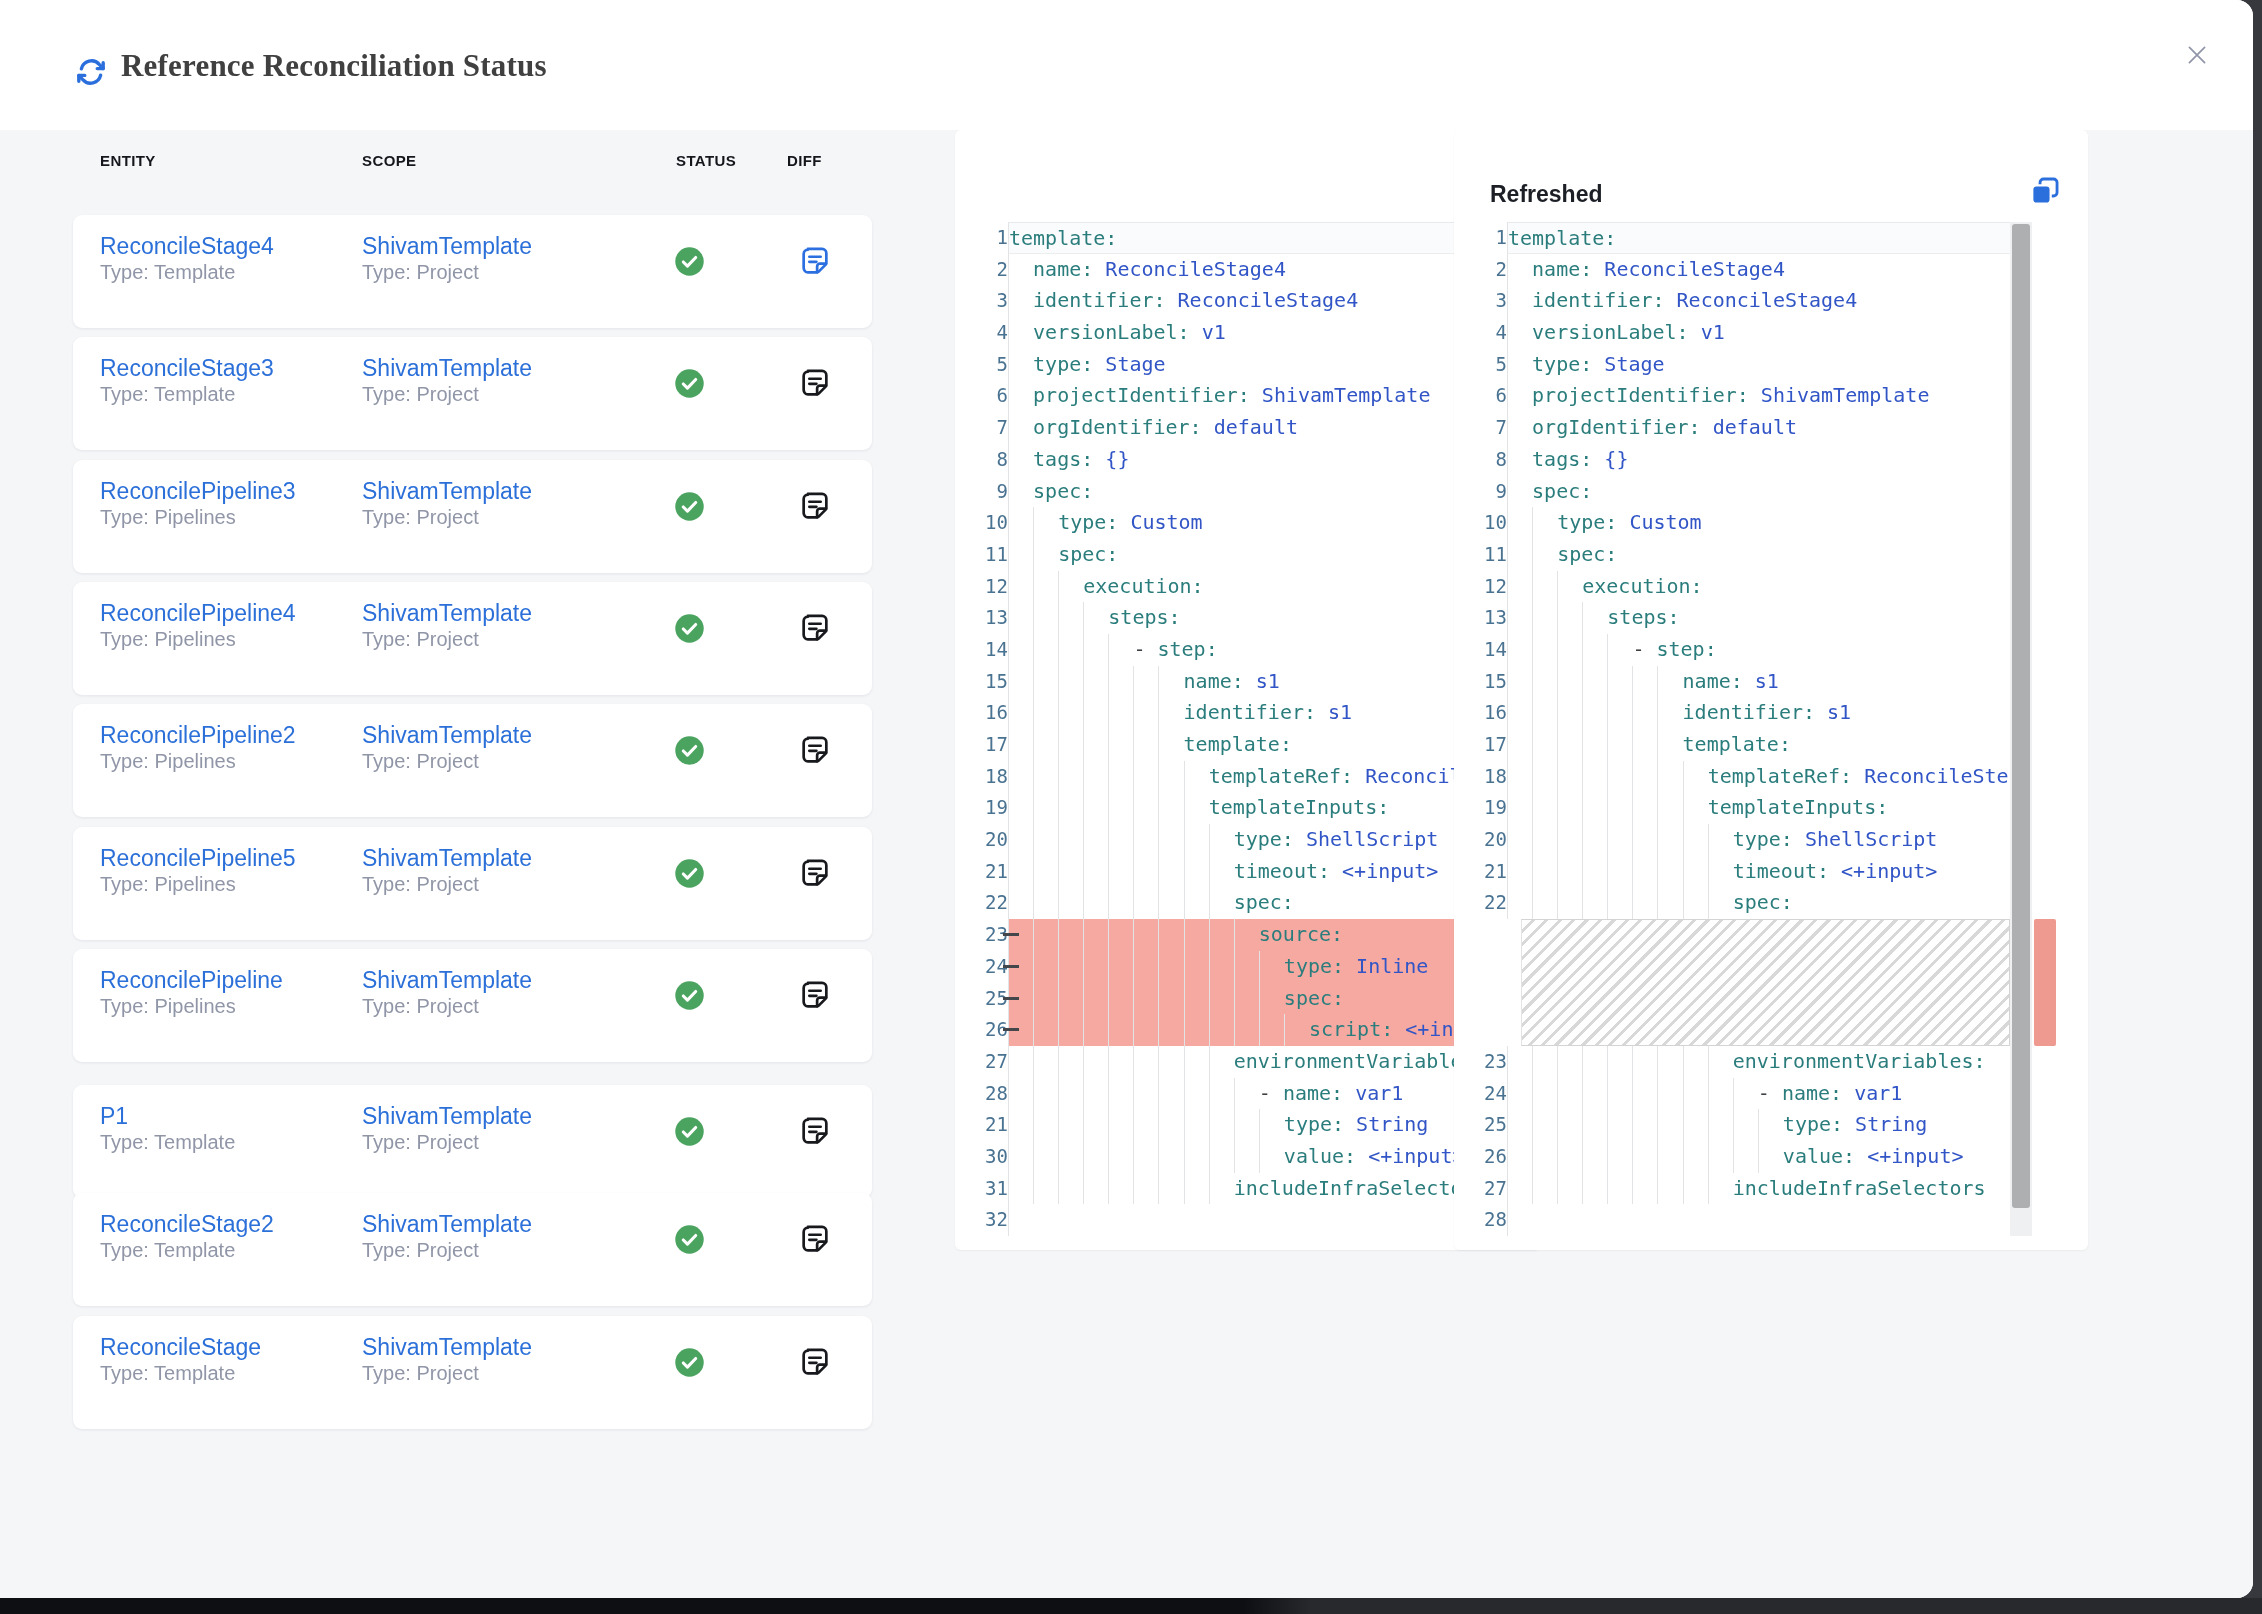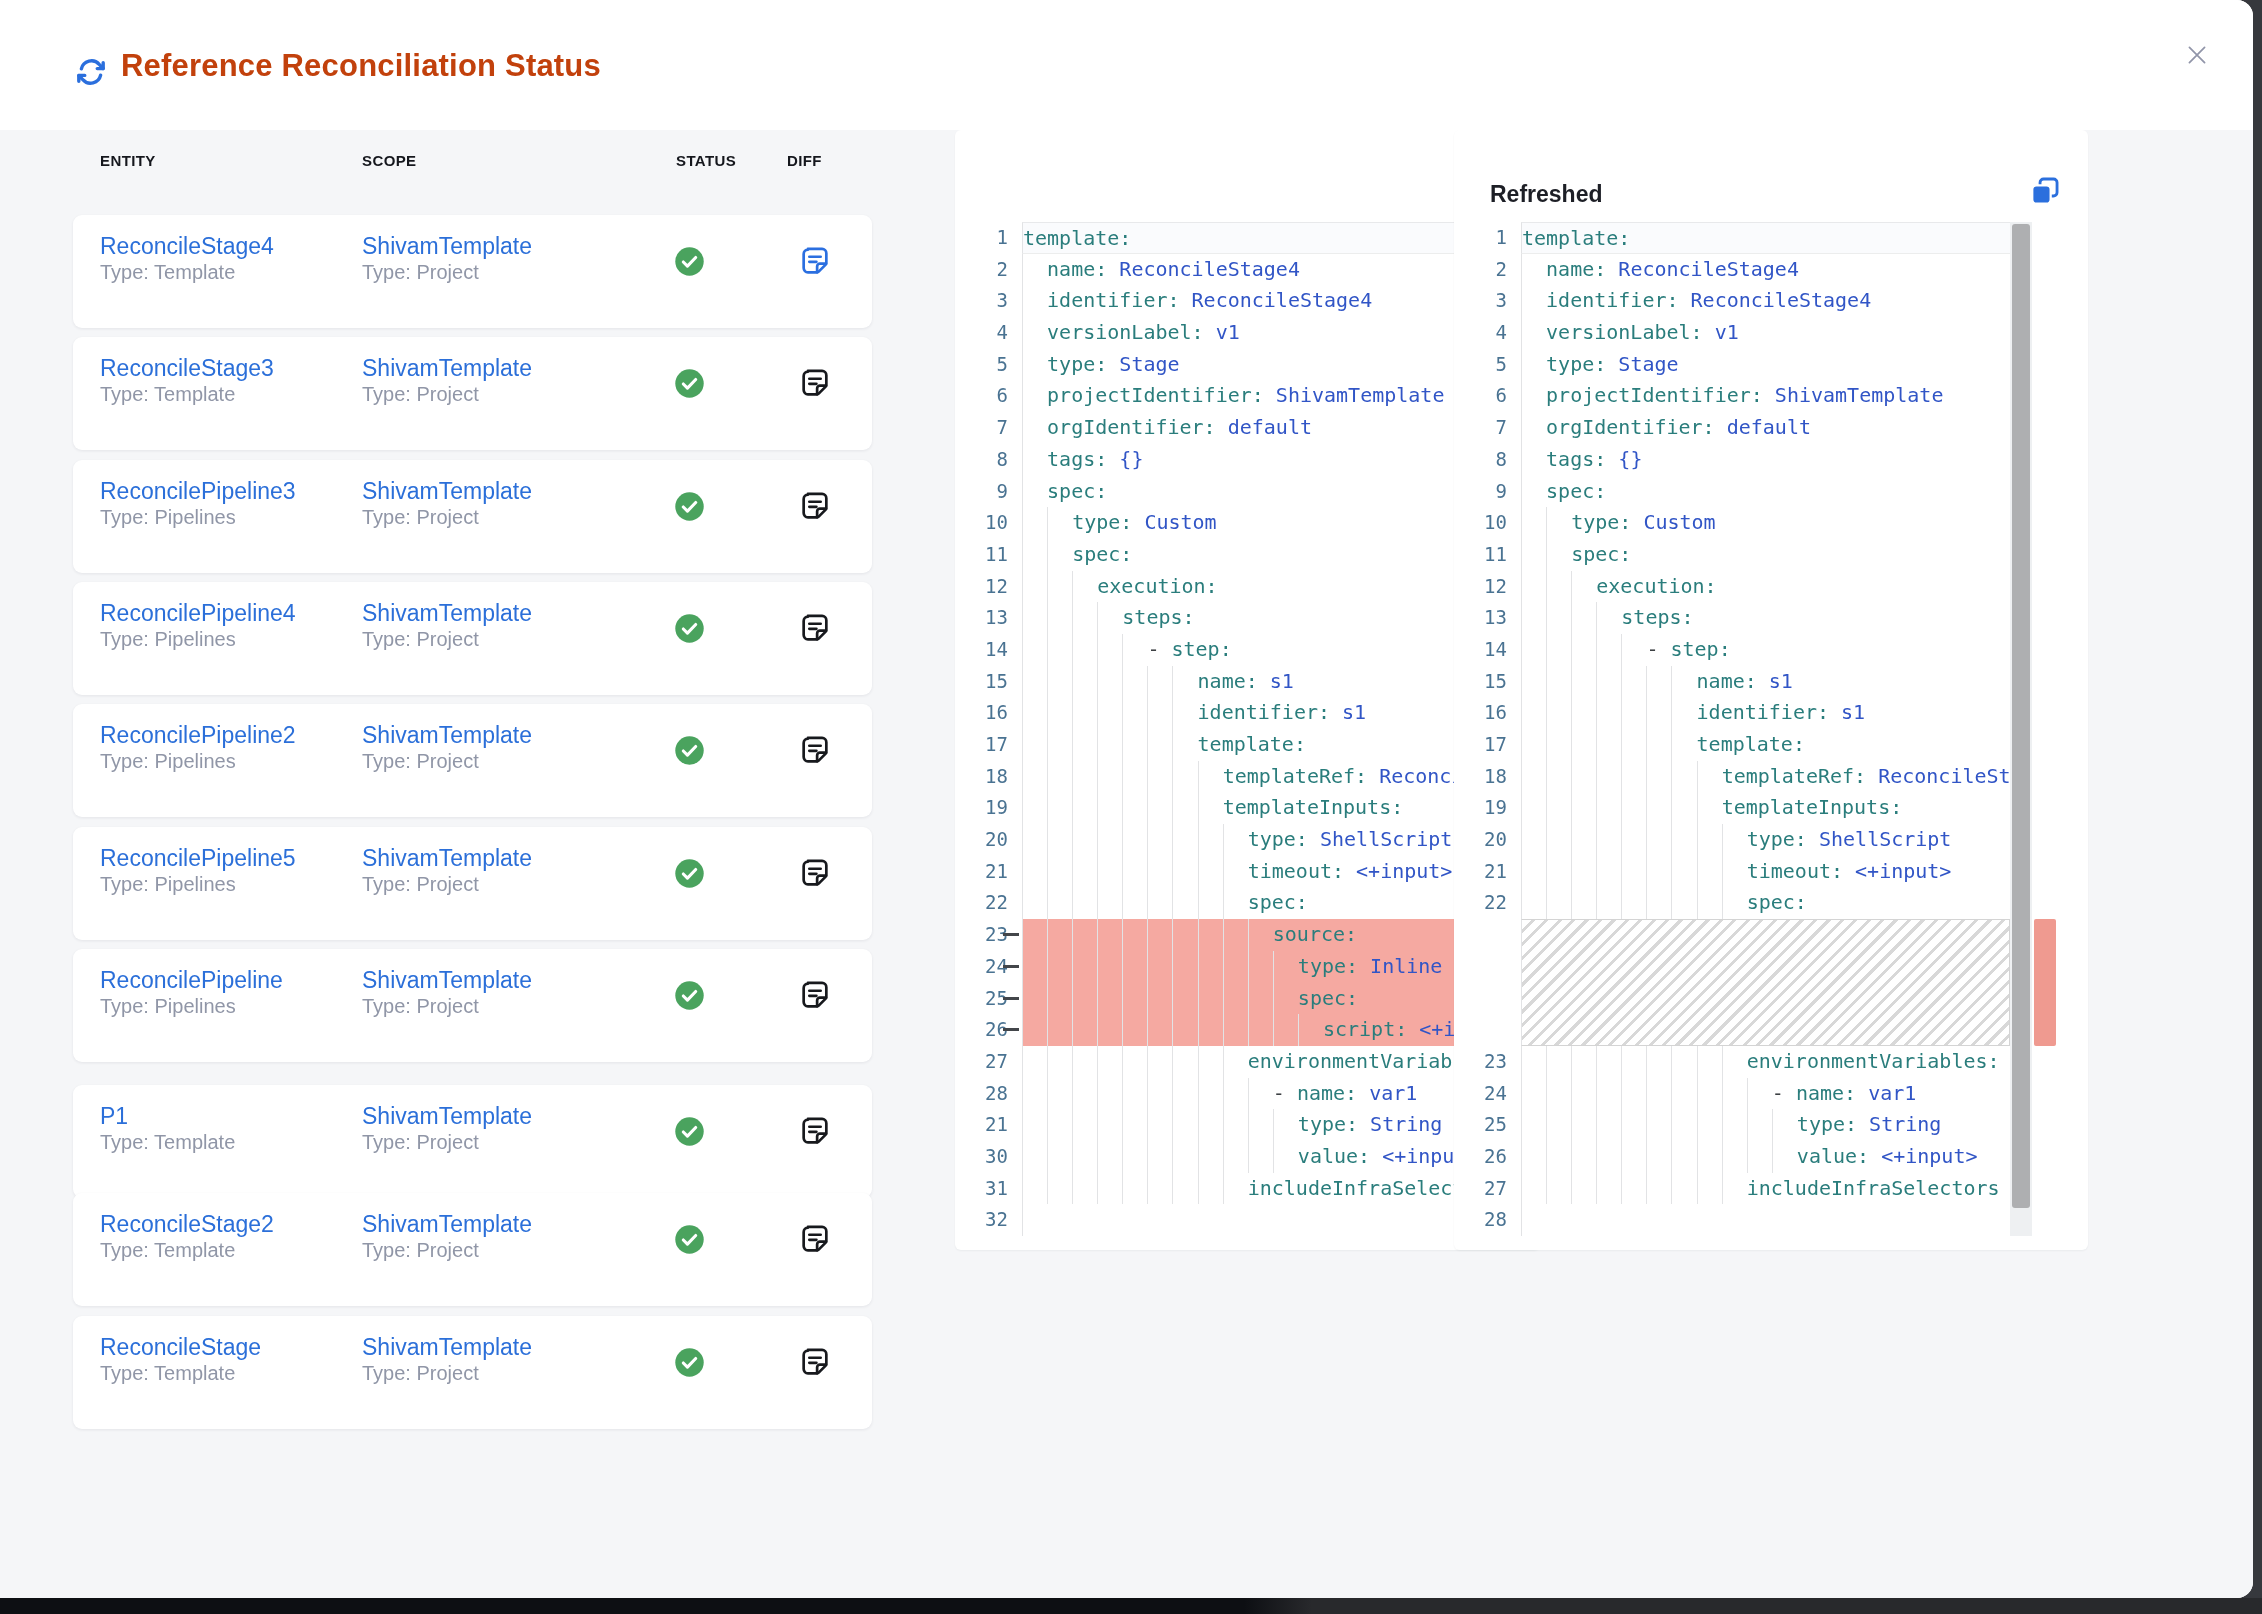--- a/index.html
+++ b/index.html
@@ -3,21 +3,21 @@
 <meta charset="utf-8">
 <style>
   html,body{margin:0;padding:0;}
   body{width:2262px;height:1614px;position:relative;background:#36383d;
        font-family:"Liberation Sans",sans-serif;overflow:hidden;}
   .dialog{position:absolute;left:0;top:0;width:2253px;height:1598px;background:#ffffff;
           border-radius:0 16px 16px 0;overflow:hidden;}
   .titlebar{position:absolute;left:0;top:0;right:0;height:130px;background:#ffffff;}
   .sync{position:absolute;left:74px;top:55px;width:34px;height:34px;color:#2b6fdd;}
   .title{position:absolute;left:121px;top:48px;margin:0;font-size:31px;font-weight:700;
-         color:#c2410c;letter-spacing:.2px;}
+         color:#404040;letter-spacing:.2px;font-family:Liberation Serif, serif;}
   .closebtn{position:absolute;left:2168px;top:26px;width:58px;height:58px;border:0;background:none;
             padding:16px;cursor:pointer;}
   .body{position:absolute;left:0;top:130px;width:2253px;height:1468px;background:#f5f6f8;}
   .colhead{position:absolute;top:22px;font-size:15px;font-weight:700;color:#15171d;letter-spacing:.4px;}
   .ch-entity{left:100px}.ch-scope{left:362px}.ch-status{left:676px}.ch-diff{left:787px}
 
   .card{position:absolute;left:73px;width:799px;height:113px;background:#fff;border-radius:9px;
         box-shadow:0 1px 3px rgba(25,30,45,.08);}
   .cell{position:absolute;top:17px;}
   .cell.ent{left:27px}.cell.sco{left:289px}
@@ -36,21 +36,21 @@
   .phead{position:absolute;top:0;left:0;right:0;height:92px;display:flex;align-items:flex-end;
          justify-content:space-between;padding:0 26px 14px 36px;box-sizing:border-box;}
   .plabel{font-size:23px;font-weight:700;color:#1d1f26;}
   .copybtn{width:34px;height:34px;border:0;background:none;padding:0;cursor:pointer;}
 
   .lines{position:absolute;top:92px;left:0;}
   .orig .lines{width:553px}.refr .lines{width:556px}
   .cl{display:flex;height:31.7px;line-height:31.7px;
       font-family:"DejaVu Sans Mono",monospace;font-size:20px;}
   .num{flex:0 0 53px;text-align:right;color:#4a7392;font-size:19px;position:relative;}
-  .code{flex:1 1 auto;margin-left:14px;border-left:1px solid #e2e3e5;white-space:pre;
+  .code{flex:1 1 auto;border-left:1px solid #e2e3e5;white-space:pre;
         overflow:hidden;color:#37474f;min-width:0;}
   .cl:first-child .code{background:#fafbfd;border-top:1px solid #e8e9eb;border-bottom:1px solid #eceded;}
   .lead,.g{display:inline-block;width:2ch;height:31.7px;vertical-align:top;}
   .g{border-left:1px solid #e2e3e5;}
   .k{color:#2a7d7c;}
   .v{color:#3155c6;}
   .dsh{color:#3c4043;}
   .cl.del .code{background:#f5a9a1;}
   .cl.del .num:after{content:"";position:absolute;right:-11px;top:14px;width:16px;height:3px;background:#43464a;}
   .hatch{margin-left:67px;height:126.8px;box-sizing:border-box;border:1px solid #d4d4d4;

